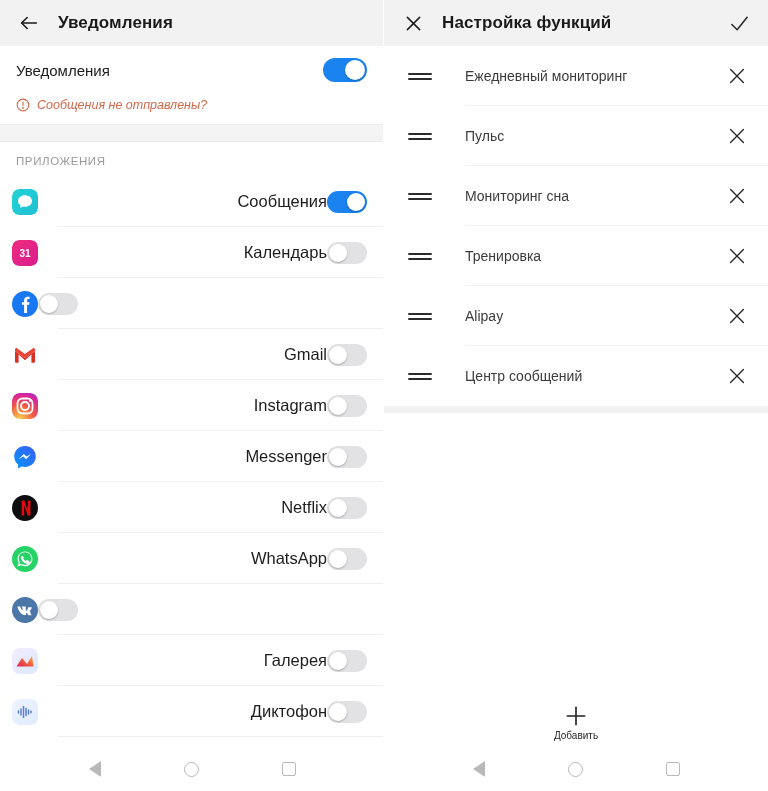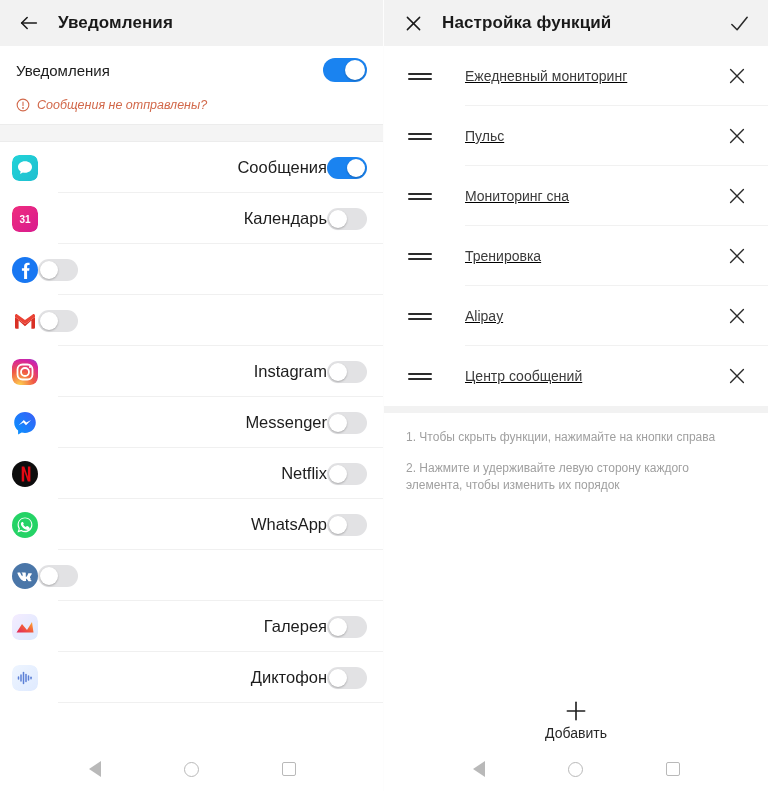--- a/index.html
+++ b/index.html
@@ -60,21 +60,21 @@
   .sw .knob {
     position: absolute; top: 2px; width: 18px; height: 18px; border-radius: 50%;
     background: #fff; box-shadow: 0 1px 2px rgba(0,0,0,.25);
   }
   .sw.on .knob { right: 2px; }
   .sw.off .knob { left: 2px; }
   .sw.lg { width: 44px; height: 24px; border-radius: 12px; flex: 0 0 44px; }
   .sw.lg .knob { width: 20px; height: 20px; }
 
   
-  .feat-list { background: #fff; text-decoration: underline; }
+  .feat-list { background: #fff; }
   .feat-row {
     height: 60px; display: flex; align-items: center; padding: 0 20px 0 24px; position: relative;
   }
   .feat-row:after {
     content: ""; position: absolute; left: 81px; right: 0; bottom: 0; height: 1px; background: #f1f1f1;
   }
   .feat-row:last-child:after { display: none; }
   .drag { width: 24px; flex: 0 0 24px; display: flex; flex-direction: column; justify-content: center; gap: 3px; }
   .drag span { display: block; height: 2px; background: #2b2b2b; border-radius: 1px; }
   .feat-row .fname { font-size: 14px; color: #3b3b3b; margin-left: 33px; flex: 1; }
@@ -84,21 +84,21 @@
 
   .hints { padding: 16px 22px 0 22px; }
   .hints p { font-size: 12px; line-height: 17px; color: #a0a0a0; }
   .hints p + p { margin-top: 14px; }
 
   .spring { flex: 1 1 auto; }
 
   
   .add-area { padding-bottom: 6px; display: flex; flex-direction: column; align-items: center; }
   .add-plus { width: 26px; height: 26px; }
-  .add-label { font-size: 14px; color: #262626; margin-top: 1px; }
+  .add-label { font-size: 10px; color: #262626; margin-top: 1px; }
 
   
   .navbar {
     height: 44px; flex: 0 0 44px; display: flex; align-items: center; justify-content: space-around;
     padding: 0 46px;
   }
   .nav-ic { width: 18px; height: 18px; display: flex; align-items: center; justify-content: center; }
   .nav-tri { width: 0; height: 0; border-top: 8px solid transparent; border-bottom: 8px solid transparent; border-right: 12px solid #b9b9b9; }
   .nav-cir { width: 15px; height: 15px; border: 1.6px solid #b9b9b9; border-radius: 50%; }
   .nav-sq { width: 14px; height: 14px; border: 1.6px solid #b9b9b9; border-radius: 2px; }
@@ -135,20 +135,21 @@
         <svg width="14" height="14" viewBox="0 0 24 24" fill="none" stroke="#d2694b" stroke-width="1.9" stroke-linecap="round">
           <circle cx="12" cy="12" r="10"></circle>
             <line x1="12" y1="7" x2="12" y2="13"></line>
             <circle cx="12" cy="17" r="0.6" fill="#d2694b"></circle>
         </svg>
       </div>
       <div class="warn-tx">Сообщения не отправлены?</div>
     </div>
 
     <div class="band"></div>
+    <div class="section-head">ПРИЛОЖЕНИЯ</div>
 
     <div class="app-list">
 
       <div class="app-row">
         <div class="ic-wrap">
           <svg class="ico" viewBox="0 0 26 26">
               <defs>
                 <linearGradient id="g_msg" x1="0" y1="0" x2="1" y2="1">
                   <stop offset="0" stop-color="#22d3d8"></stop>
                   <stop offset="1" stop-color="#1fbfd0"></stop>
@@ -195,20 +196,21 @@
           </div>
       </div>
 
       <div class="app-row">
         <div class="ic-wrap">
           <svg class="ico" viewBox="0 0 26 26">
             <path d="M3 19.5V9l10 7 10-7v10.5a1.2 1.2 0 0 1-1.2 1.2h-2.4V12.4L13 18.2 6.6 12.4v8.3H4.2A1.2 1.2 0 0 1 3 19.5z" fill="#d93025"></path>
             <path d="M3 9V7.6c0-1.2 1.4-1.9 2.3-1.2L13 12l7.7-5.6c.9-.7 2.3 0 2.3 1.2V9l-10 7z" fill="#ea4335"></path>
           </svg>
         </div>
+        <div class="name">Gmail</div>
         <div class="sw off">
             <div class="knob"></div>
           </div>
       </div>
 
       <div class="app-row">
         <div class="ic-wrap">
           <svg class="ico" viewBox="0 0 26 26">
               <defs>
                 <radialGradient id="g_ig" cx="0.3" cy="1" r="1.2">
@@ -454,24 +456,20 @@
               <line x1="5" y1="5" x2="19" y2="19"></line>
               <line x1="19" y1="5" x2="5" y2="19"></line>
             </svg>
         </div>
       </div>
 
     </div>
 
     <div class="divider-band"></div>
 
-    <div class="hints">
-      <p>1. Чтобы скрыть функции, нажимайте на кнопки справа</p>
-      <p>2. Нажмите и удерживайте левую сторону каждого элемента, чтобы изменить их порядок</p>
-    </div>
 
     <div class="spring"></div>
 
     <div class="add-area">
       <div class="add-plus">
         <svg width="26" height="26" viewBox="0 0 24 24" fill="none" stroke="#1f1f1f" stroke-width="1.5" stroke-linecap="round">
           <line x1="12" y1="4" x2="12" y2="20"></line>
             <line x1="4" y1="12" x2="20" y2="12"></line>
         </svg>
       </div>

